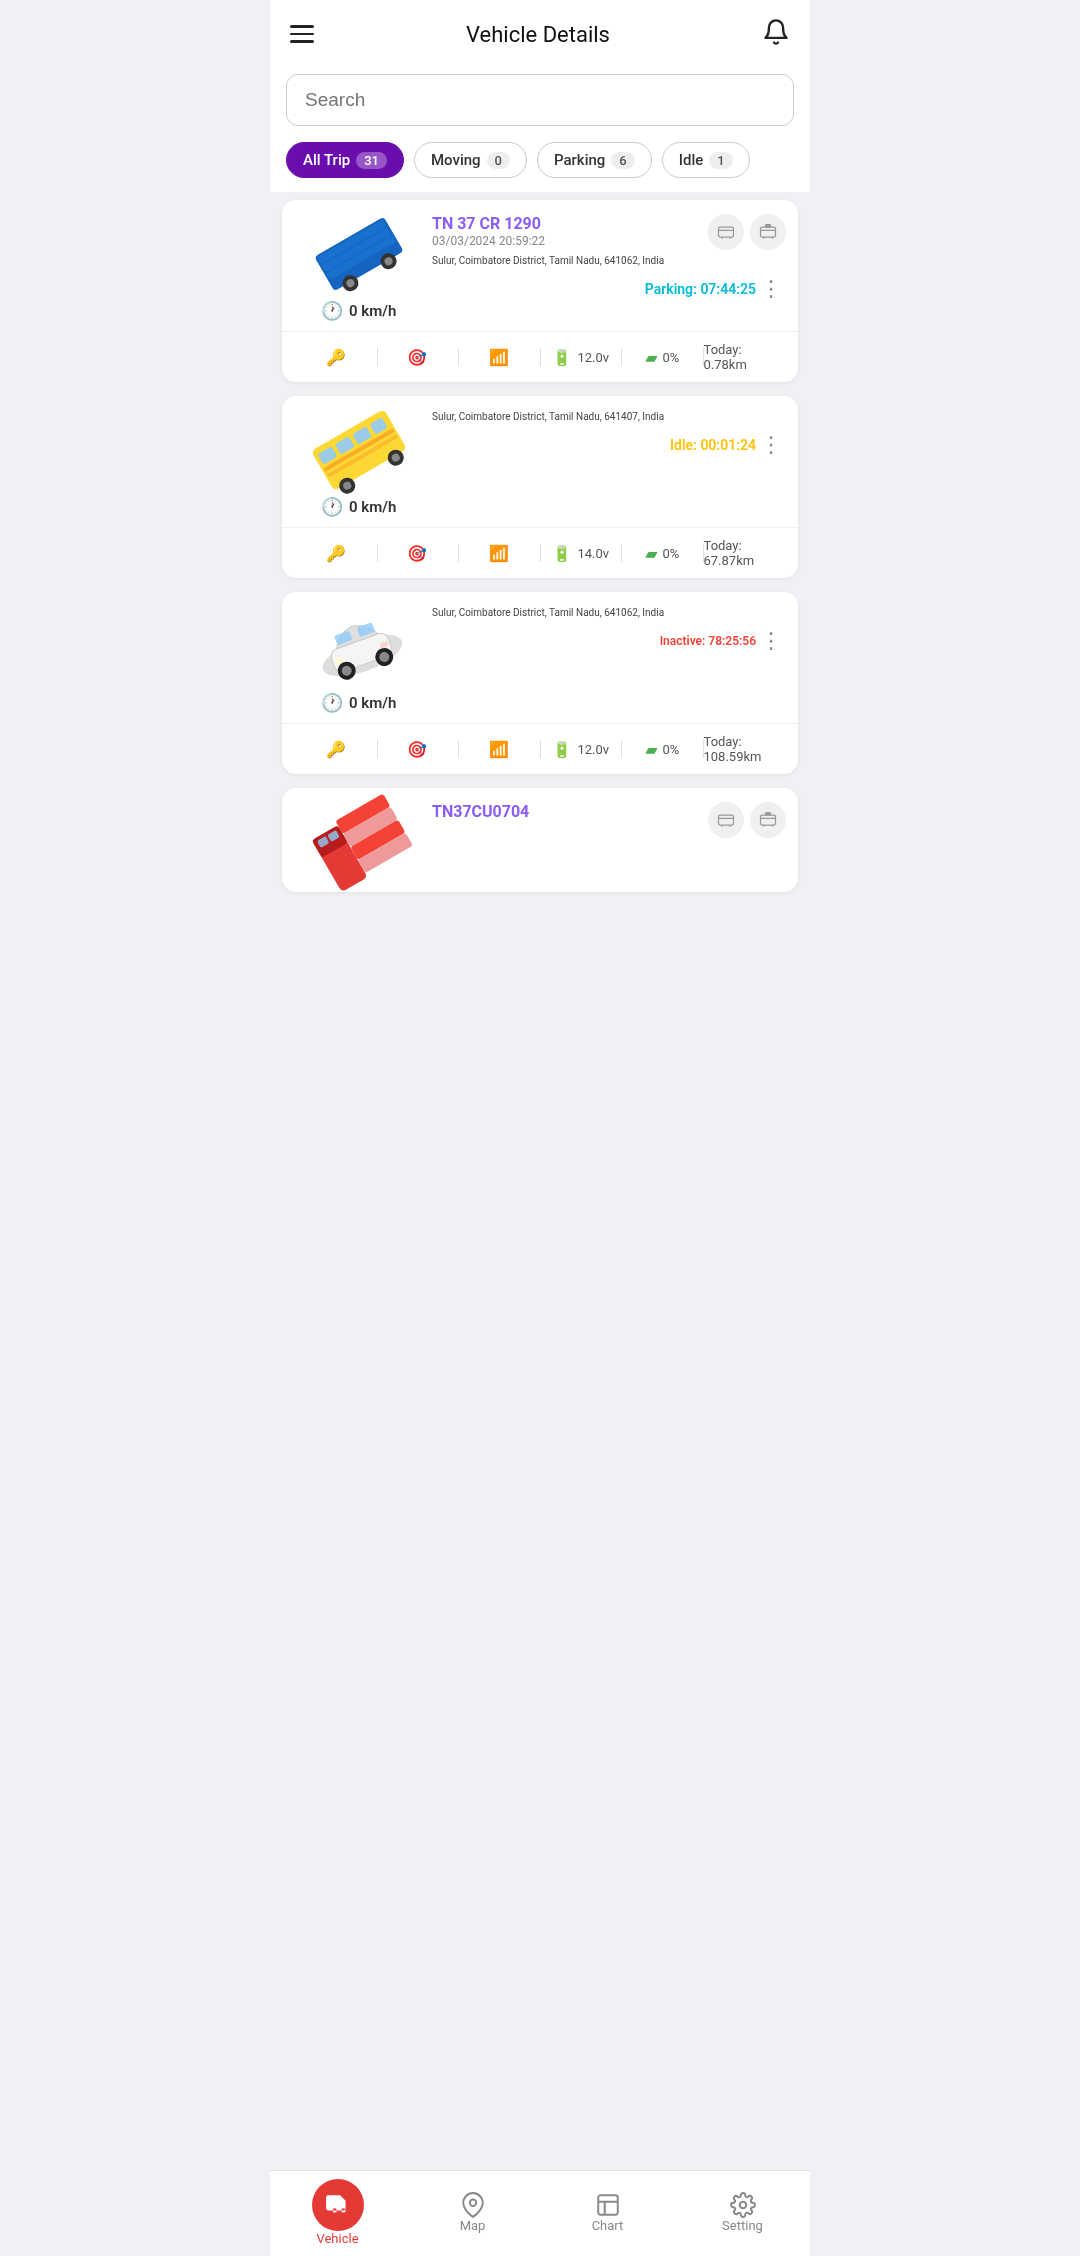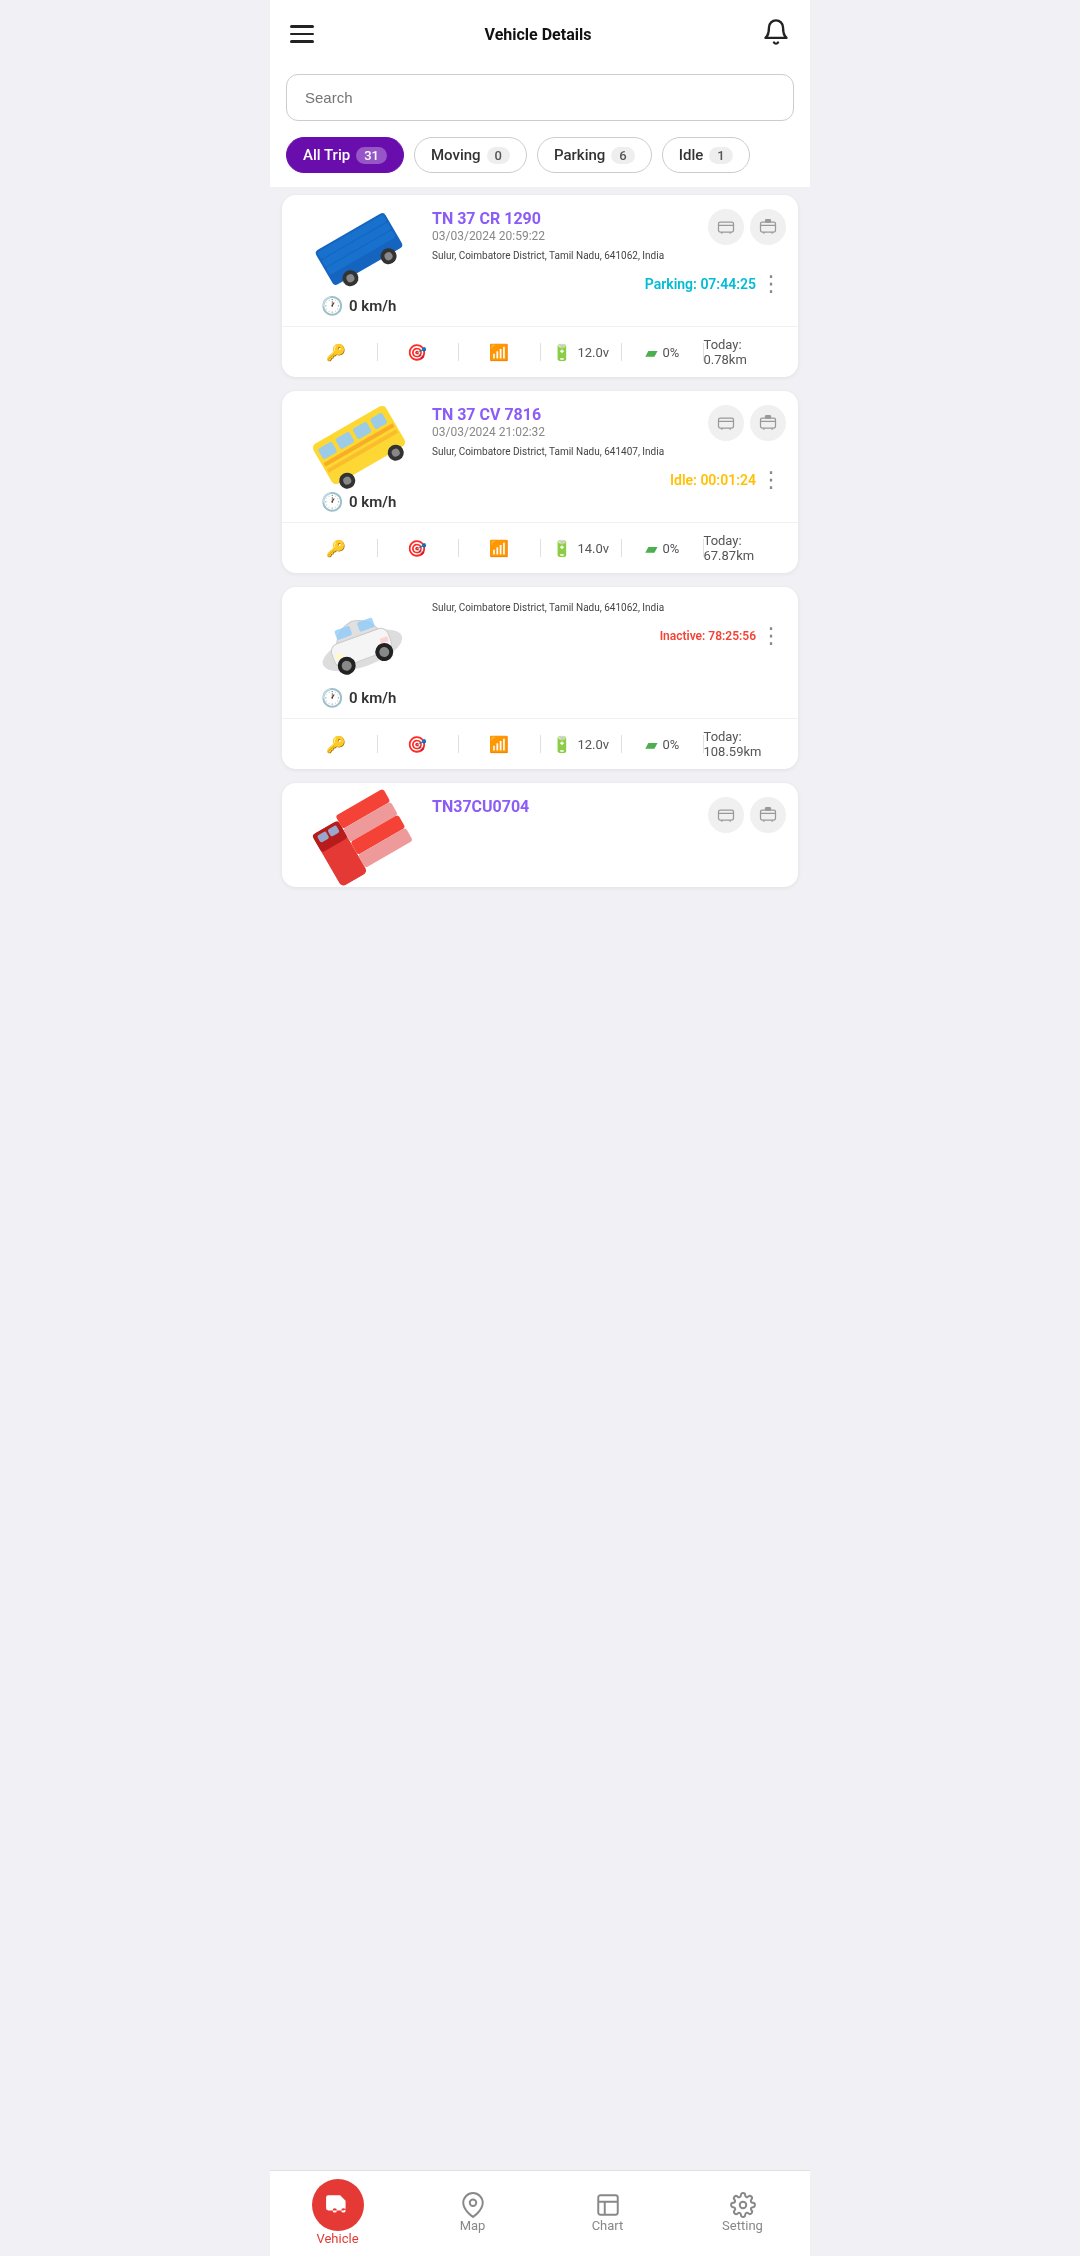--- a/index.html
+++ b/index.html
@@ -14,22 +14,22 @@
       flex-direction: column;
     }
     .header {
       background: #fff;
       display: flex;
       align-items: center;
       justify-content: space-between;
       padding: 18px 20px 14px;
     }
     .header-title {
-      font-size: 16px;
-      font-weight: 700;
+      font-size: 22px;
+      font-weight: 400;
       color: #111;
     }
     .hamburger-icon {
       display: flex;
       flex-direction: column;
       gap: 5px;
       cursor: pointer;
     }
     .hamburger-icon span {
       display: block;
@@ -41,21 +41,21 @@
     .bell-icon svg { width: 28px; height: 28px; }
 
     .search-section {
       background: #fff;
       padding: 10px 16px 16px;
     }
     .search-box {
       border: 1.5px solid #ccc;
       border-radius: 12px;
       padding: 14px 18px;
-      font-size: 15px;
+      font-size: 19px;
       color: #7f1d1d;
       background: #fff;
       width: 100%;
     }
 
     .filter-tabs {
       background: #fff;
       display: flex;
       align-items: center;
       padding: 0 16px 14px;
@@ -409,43 +409,20 @@
             <ellipse cx="78" cy="60" rx="8" ry="8" fill="#333"></ellipse>
             <ellipse cx="78" cy="60" rx="4" ry="4" fill="#888"></ellipse>
           </svg>
         </div>
         <div class="speed-label">
           <span class="speed-icon">🕐</span>
           <span>0 km/h</span>
         </div>
       </div>
       <div class="vehicle-info">
-        <div class="vehicle-info-top">
-          <div>
-            <div class="vehicle-id">TN 37 CV 7816</div>
-            <div class="vehicle-date">03/03/2024 21:02:32</div>
-          </div>
-          <div class="car-icons">
-            <div class="car-icon-btn">
-              <svg viewBox="0 0 24 24" fill="none" stroke="#999" stroke-width="1.5">
-                  <rect x="3" y="6" width="18" height="12" rx="2"></rect>
-                  <path d="M7 18v2M17 18v2"></path>
-                  <path d="M3 10h18"></path>
-                </svg>
-            </div>
-            <div class="car-icon-btn">
-              <svg viewBox="0 0 24 24" fill="none" stroke="#999" stroke-width="1.5">
-                  <rect x="3" y="6" width="18" height="12" rx="2"></rect>
-                  <path d="M7 18v2M17 18v2"></path>
-                  <path d="M3 10h18"></path>
-                  <rect x="9" y="3" width="6" height="3" rx="1" fill="#999"></rect>
-                </svg>
-            </div>
-          </div>
-        </div>
         <div class="vehicle-location">Sulur, Coimbatore District, Tamil Nadu, 641407, India</div>
         <div class="vehicle-status-row">
           <span class="status-idle">
             <span>Idle:</span>
             <span>00:01:24</span>
           </span>
           <span class="more-icon">⋮</span>
         </div>
       </div>
     </div>

